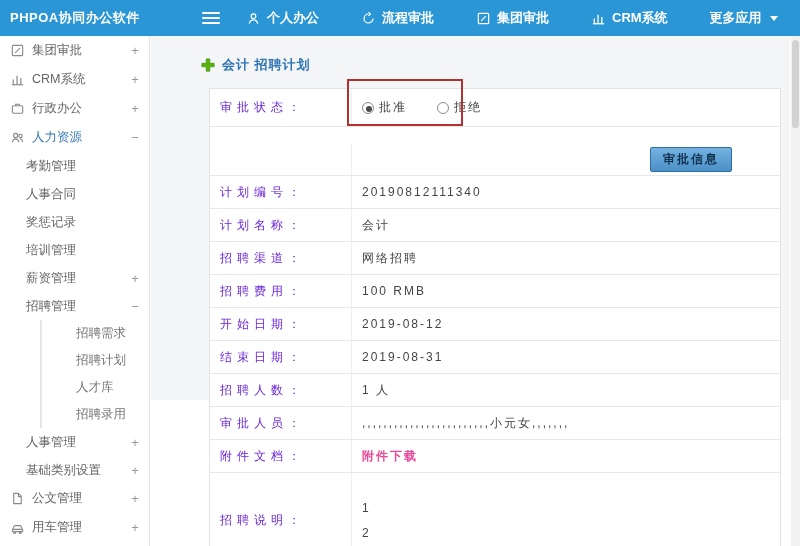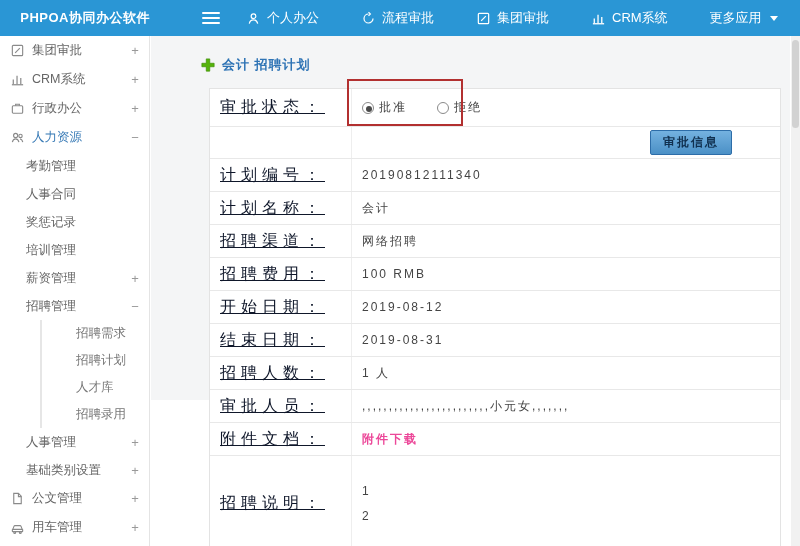--- a/index.html
+++ b/index.html
@@ -1,27 +1,27 @@
 <!DOCTYPE html>
 <html><head>
 <meta charset="utf-8">
 <style>
   * { margin:0; padding:0; box-sizing:border-box; }
   html,body { width:800px; height:546px; overflow:hidden;
     font-family:"Liberation Sans","DejaVu Sans",sans-serif; background:#fff; }
 
   
   .topbar { position:absolute; left:0; top:0; width:800px; height:36px;
-    background:#2a96d5; color:#fff; display:flex; align-items:center; z-index:5;text-align:right; }
+    background:#2a96d5; color:#fff; display:flex; align-items:center; z-index:5; }
   .brand { width:150px; padding-left:10px; font-size:13px; font-weight:bold;
     white-space:nowrap; letter-spacing:0.5px; }
   .hamburger { margin:0 26px 0 52px; width:18px; cursor:pointer; }
   .hamburger span { display:block; height:2px; background:#fff; margin:3px 0; border-radius:1px; }
   .topnav { display:flex; align-items:center; gap:42px; font-size:13px; }
-  .nav-item { display:flex; align-items:center; gap:6px; color:#fff; cursor:pointer; white-space:nowrap; }
+  .nav-item { display:flex; align-items:center; gap:6px; color:#fff; cursor:pointer; white-space:nowrap;font-weight:bold; }
   .nav-item svg { display:block; }
   .caret { width:0; height:0; border-left:4px solid transparent; border-right:4px solid transparent;
     border-top:5px solid #fff; margin-left:2px; }
 
   
   .sidebar { position:absolute; left:0; top:36px; width:150px; height:510px;
     background:#fff; border-right:1px solid #e4e4e4; overflow:hidden; }
   .side-item { display:flex; align-items:center; height:29px; padding:0 8px 0 10px;
     font-size:12.5px; color:#666; cursor:pointer; white-space:nowrap; }
   .side-item .sicon { width:15px; height:15px; margin-right:7px; color:#8a8a8a; flex:0 0 auto; }
@@ -36,25 +36,25 @@
     background:#f4f5f6; }
   .page-title { display:flex; align-items:center; gap:7px; padding:20px 0 0 50px;
     font-size:13px; font-weight:bold; color:#2f74b5; letter-spacing:1px; }
   .page-title svg { display:block; }
 
   .panel { position:absolute; left:58px; top:52px; width:572px;
     background:#fff; border:1px solid #e3e3e3; border-bottom:none; }
   .prow { display:flex; border-bottom:1px solid #e8e8e8; min-height:33px; }
   .pcell-label { width:142px; flex:0 0 142px; border-right:1px solid #eee;
     display:flex; align-items:center; padding-left:10px;
-    font-size:16px; color:#0f172a; letter-spacing:5px;text-decoration:underline; }
+    font-size:12px; color:#6d28d9; letter-spacing:5px; }
   .pcell-value { flex:1; display:flex; align-items:center; padding-left:10px;
     font-size:12px; color:#444; letter-spacing:2px; }
   .row-approval { min-height:38px; }
-  .row-button { min-height:32px; }
+  .row-button { min-height:32px;margin-top:17px; }
   .row-button .pcell-value { justify-content:flex-end; padding-right:48px; }
   .row-desc { min-height:96px; }
   .row-desc .pcell-value { flex-direction:column; justify-content:center; align-items:flex-start; line-height:25px; }
 
   .radios { gap:30px; }
   .radio-opt { display:flex; align-items:center; gap:5px; cursor:pointer; }
   .radio { width:12px; height:12px; border:1px solid #8a8a8a; border-radius:50%;
     background:#fff; position:relative; flex:0 0 auto; }
   .radio.checked::after { content:""; position:absolute; left:3px; top:3px;
     width:6px; height:6px; border-radius:50%; background:#4a4a4a; }

